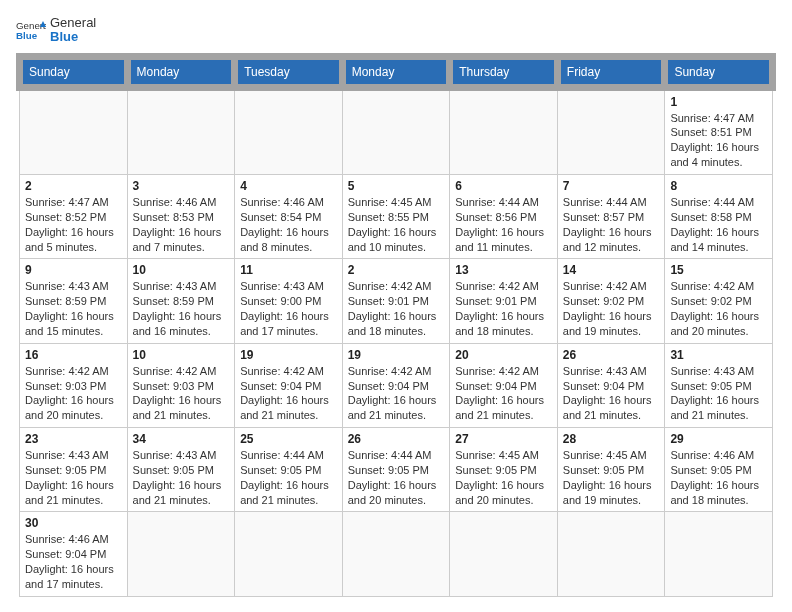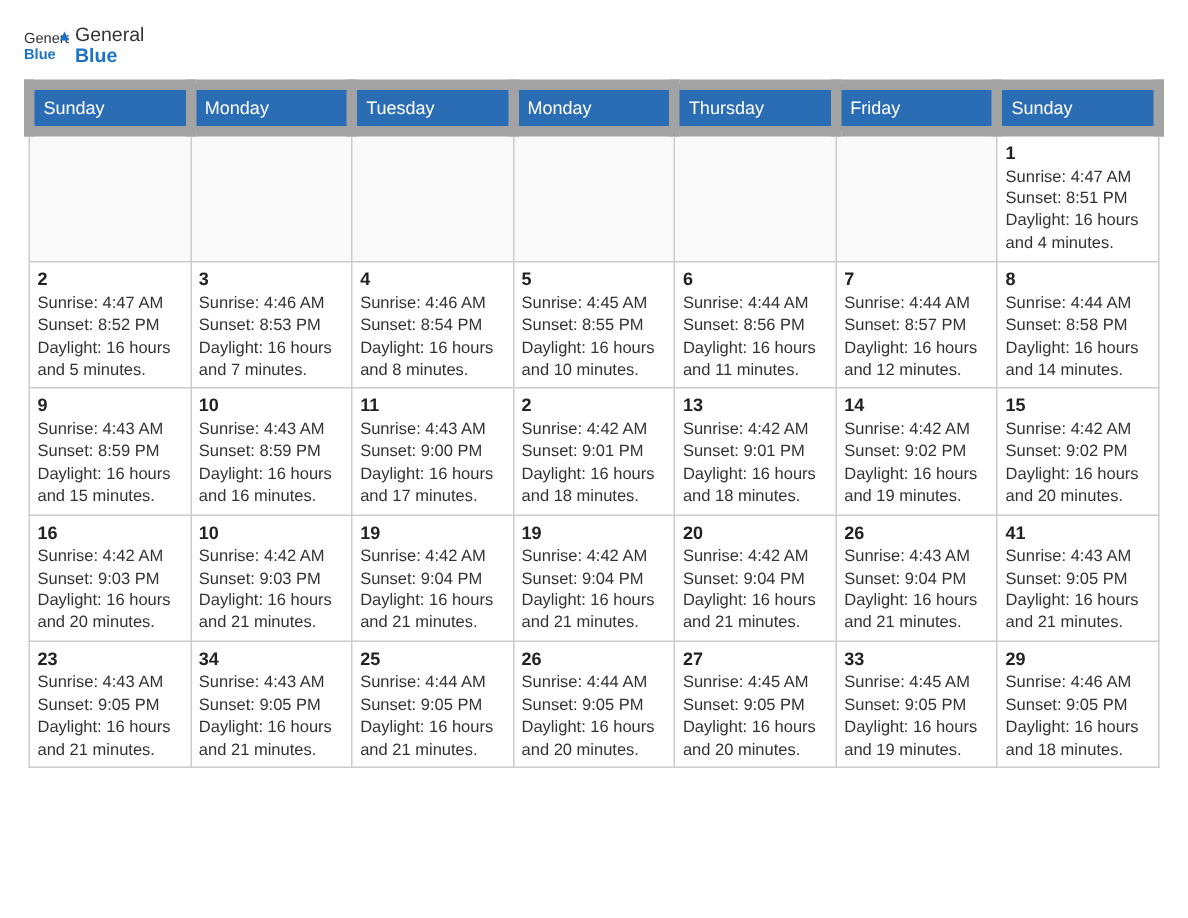--- a/index.html
+++ b/index.html
@@ -204,21 +204,21 @@
         </td>
         <td>
           <span class="day-number">20</span>
           <div class="day-info">Sunrise: 4:42 AM<br>Sunset: 9:04 PM<br>Daylight: 16 hours and 21 minutes.</div>
         </td>
         <td>
           <span class="day-number">26</span>
           <div class="day-info">Sunrise: 4:43 AM<br>Sunset: 9:04 PM<br>Daylight: 16 hours and 21 minutes.</div>
         </td>
         <td>
-          <span class="day-number">41</span>
+          <span class="day-number">31</span>
           <div class="day-info">Sunrise: 4:43 AM<br>Sunset: 9:05 PM<br>Daylight: 16 hours and 21 minutes.</div>
         </td>
       </tr>
       <tr>
         <td>
           <span class="day-number">23</span>
           <div class="day-info">Sunrise: 4:43 AM<br>Sunset: 9:05 PM<br>Daylight: 16 hours and 21 minutes.</div>
         </td>
         <td>
           <span class="day-number">34</span>
@@ -230,22 +230,34 @@
         </td>
         <td>
           <span class="day-number">26</span>
           <div class="day-info">Sunrise: 4:44 AM<br>Sunset: 9:05 PM<br>Daylight: 16 hours and 20 minutes.</div>
         </td>
         <td>
           <span class="day-number">27</span>
           <div class="day-info">Sunrise: 4:45 AM<br>Sunset: 9:05 PM<br>Daylight: 16 hours and 20 minutes.</div>
         </td>
         <td>
-          <span class="day-number">33</span>
+          <span class="day-number">28</span>
           <div class="day-info">Sunrise: 4:45 AM<br>Sunset: 9:05 PM<br>Daylight: 16 hours and 19 minutes.</div>
         </td>
         <td>
           <span class="day-number">29</span>
           <div class="day-info">Sunrise: 4:46 AM<br>Sunset: 9:05 PM<br>Daylight: 16 hours and 18 minutes.</div>
         </td>
+      </tr>
+      <tr>
+        <td>
+          <span class="day-number">30</span>
+          <div class="day-info">Sunrise: 4:46 AM<br>Sunset: 9:04 PM<br>Daylight: 16 hours and 17 minutes.</div>
+        </td>
+        <td class="empty"></td>
+        <td class="empty"></td>
+        <td class="empty"></td>
+        <td class="empty"></td>
+        <td class="empty"></td>
+        <td class="empty"></td>
       </tr>
     </tbody>
 </table>
 
 </body></html>

